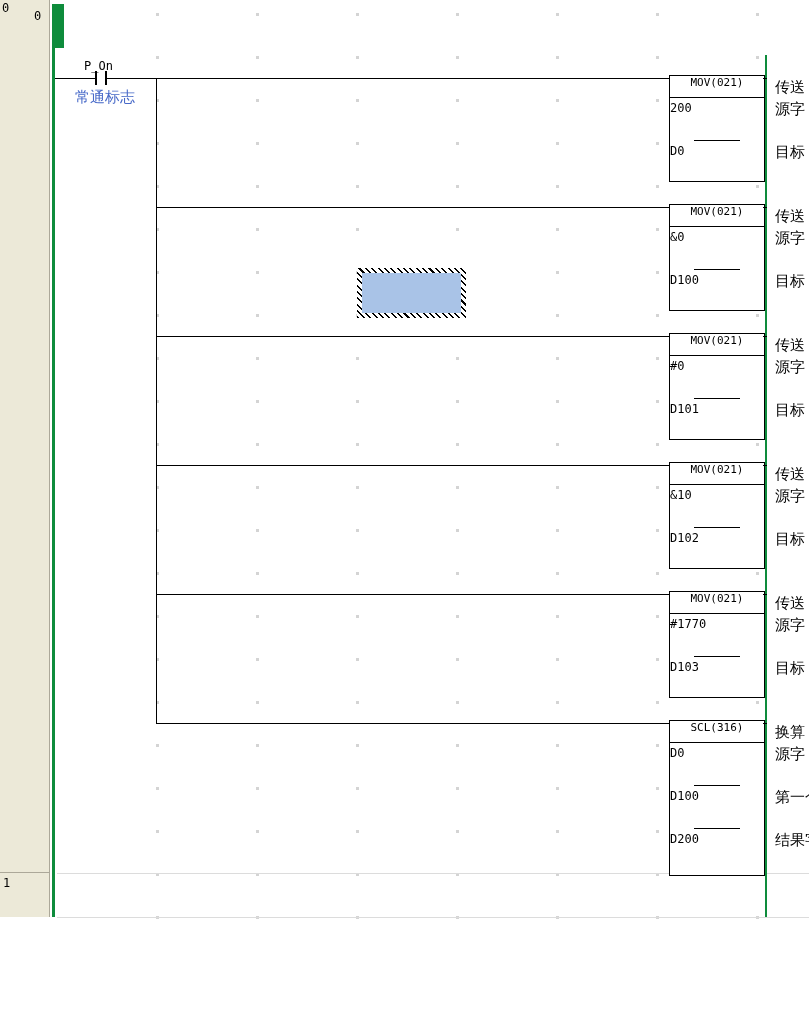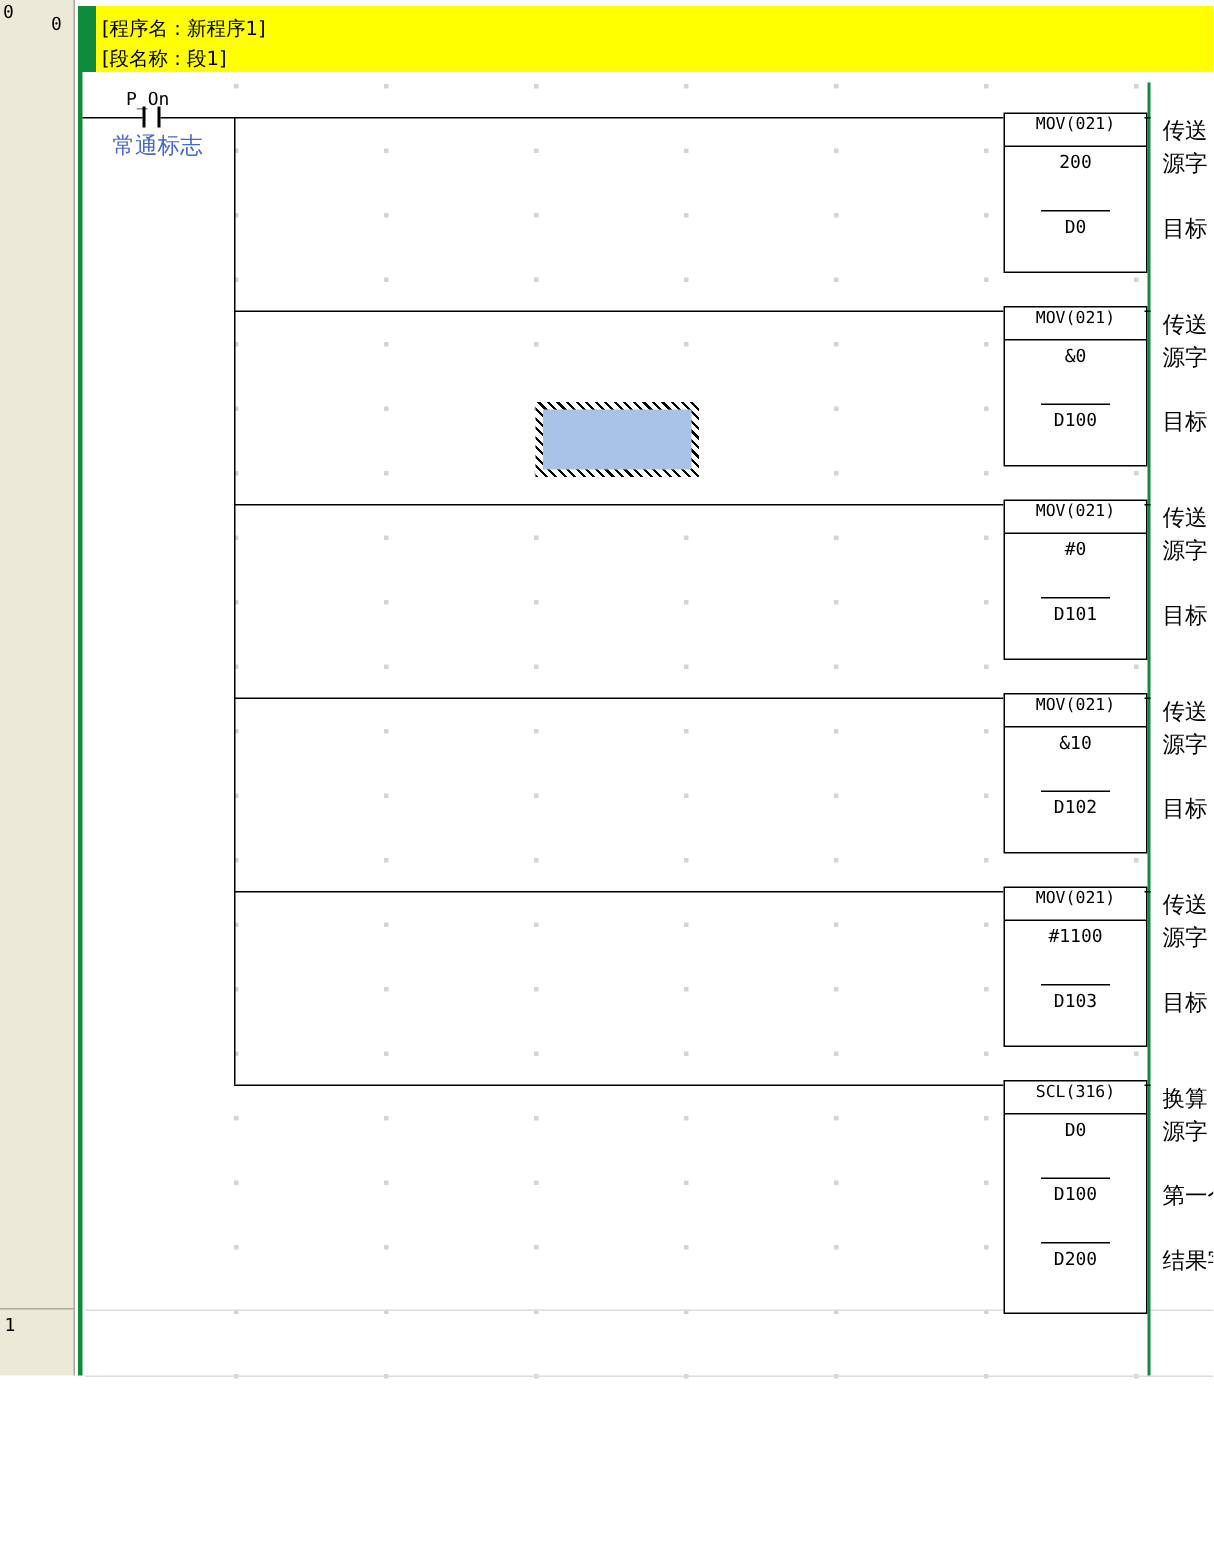--- a/index.html
+++ b/index.html
@@ -24,21 +24,21 @@
   
   .contact-bar{position:absolute;width:2px;height:14px;background:#000;top:71px;}
   .contact-label{position:absolute;left:84px;top:59px;font:12px "DejaVu Sans Mono",monospace;color:#000;}
   .contact-comment{position:absolute;left:75px;top:88px;font:15px "DejaVu Sans","Liberation Sans",sans-serif;
                    color:#4668C8;white-space:nowrap;}
   
   .block{position:absolute;left:669px;width:94px;background:#fff;border:1px solid #000;box-sizing:content-box;}
   .block .title{position:absolute;left:0;top:0;width:100%;height:21px;line-height:21px;
                 border-bottom:1px solid #000;text-align:center;
                 font:11px "DejaVu Sans Mono",monospace;color:#000;}
-  .op{position:absolute;left:0;width:100%;text-align:center;font:12px "DejaVu Sans Mono",monospace;color:#000;}
+  .op{position:absolute;left:0;width:100%;text-align:left;font:12px "DejaVu Sans Mono",monospace;color:#000;}
   .op.r1{top:25px;} .op.r2{top:68px;} .op.r3{top:111px;}
   .op.ol::before{content:"";position:absolute;top:-4px;left:50%;transform:translateX(-50%);
                  width:46px;border-top:1px solid #000;}
   .connector{position:absolute;width:4px;height:1px;background:#000;left:763px;}
   
   .rlabel{position:absolute;left:775px;font:15px "DejaVu Sans","Liberation Sans",sans-serif;
           color:#000;white-space:nowrap;}
   
   .selection{position:absolute;left:357px;top:268px;width:109px;height:50px;
              background:repeating-linear-gradient(45deg,#000 0 1.5px,#fff 1.5px 4.5px);}
@@ -215,24 +215,20 @@
     <div class="divider" style="top:872px;"></div>
     <div class="rungnum" style="left:2px;top:1px;">0</div>
     <div class="rungnum" style="left:34px;top:9px;">0</div>
     <div class="rungnum" style="left:3px;top:876px;">1</div>
   </div>
 
   <div class="busbar" style="left:52px;top:48px;width:3px;height:869px;"></div>
   <div class="busbar" style="left:765px;top:55px;width:2px;height:862px;"></div>
 
   <div class="banner-stripe"></div>
-  <div class="banner">
-    <div style="top:6px;">[程序名 : 新程序1]</div>
-    <div style="top:26px;">[段名称 : 段1]</div>
-  </div>
 
   <div class="hline" style="left:55px;top:78px;width:40px;"></div>
   <div class="hline" style="left:107px;top:78px;width:562px;"></div>
   <div class="vline" style="left:156px;top:78px;height:645px;"></div>
   <div class="hline" style="left:156px;top:207px;width:513px;"></div>
   <div class="hline" style="left:156px;top:336px;width:513px;"></div>
   <div class="hline" style="left:156px;top:465px;width:513px;"></div>
   <div class="hline" style="left:156px;top:594px;width:513px;"></div>
   <div class="hline" style="left:156px;top:723px;width:513px;"></div>
 
@@ -276,21 +272,21 @@
     <div class="op r1">&amp;10</div>
     <div class="op r2 ol">D102</div>
   </div>
   <div class="connector" style="top:465px;"></div>
   <div class="rlabel" style="top:465px;">传送</div>
   <div class="rlabel" style="top:487px;">源字</div>
   <div class="rlabel" style="top:530px;">目标</div>
 
   <div class="block" style="top:591px;height:105px;">
     <div class="title">MOV(021)</div>
-    <div class="op r1">#1100</div>
+    <div class="op r1">#1770</div>
     <div class="op r2 ol">D103</div>
   </div>
   <div class="connector" style="top:594px;"></div>
   <div class="rlabel" style="top:594px;">传送</div>
   <div class="rlabel" style="top:616px;">源字</div>
   <div class="rlabel" style="top:659px;">目标</div>
 
   <div class="block" style="top:720px;height:154px;">
     <div class="title">SCL(316)</div>
     <div class="op r1">D0</div>

